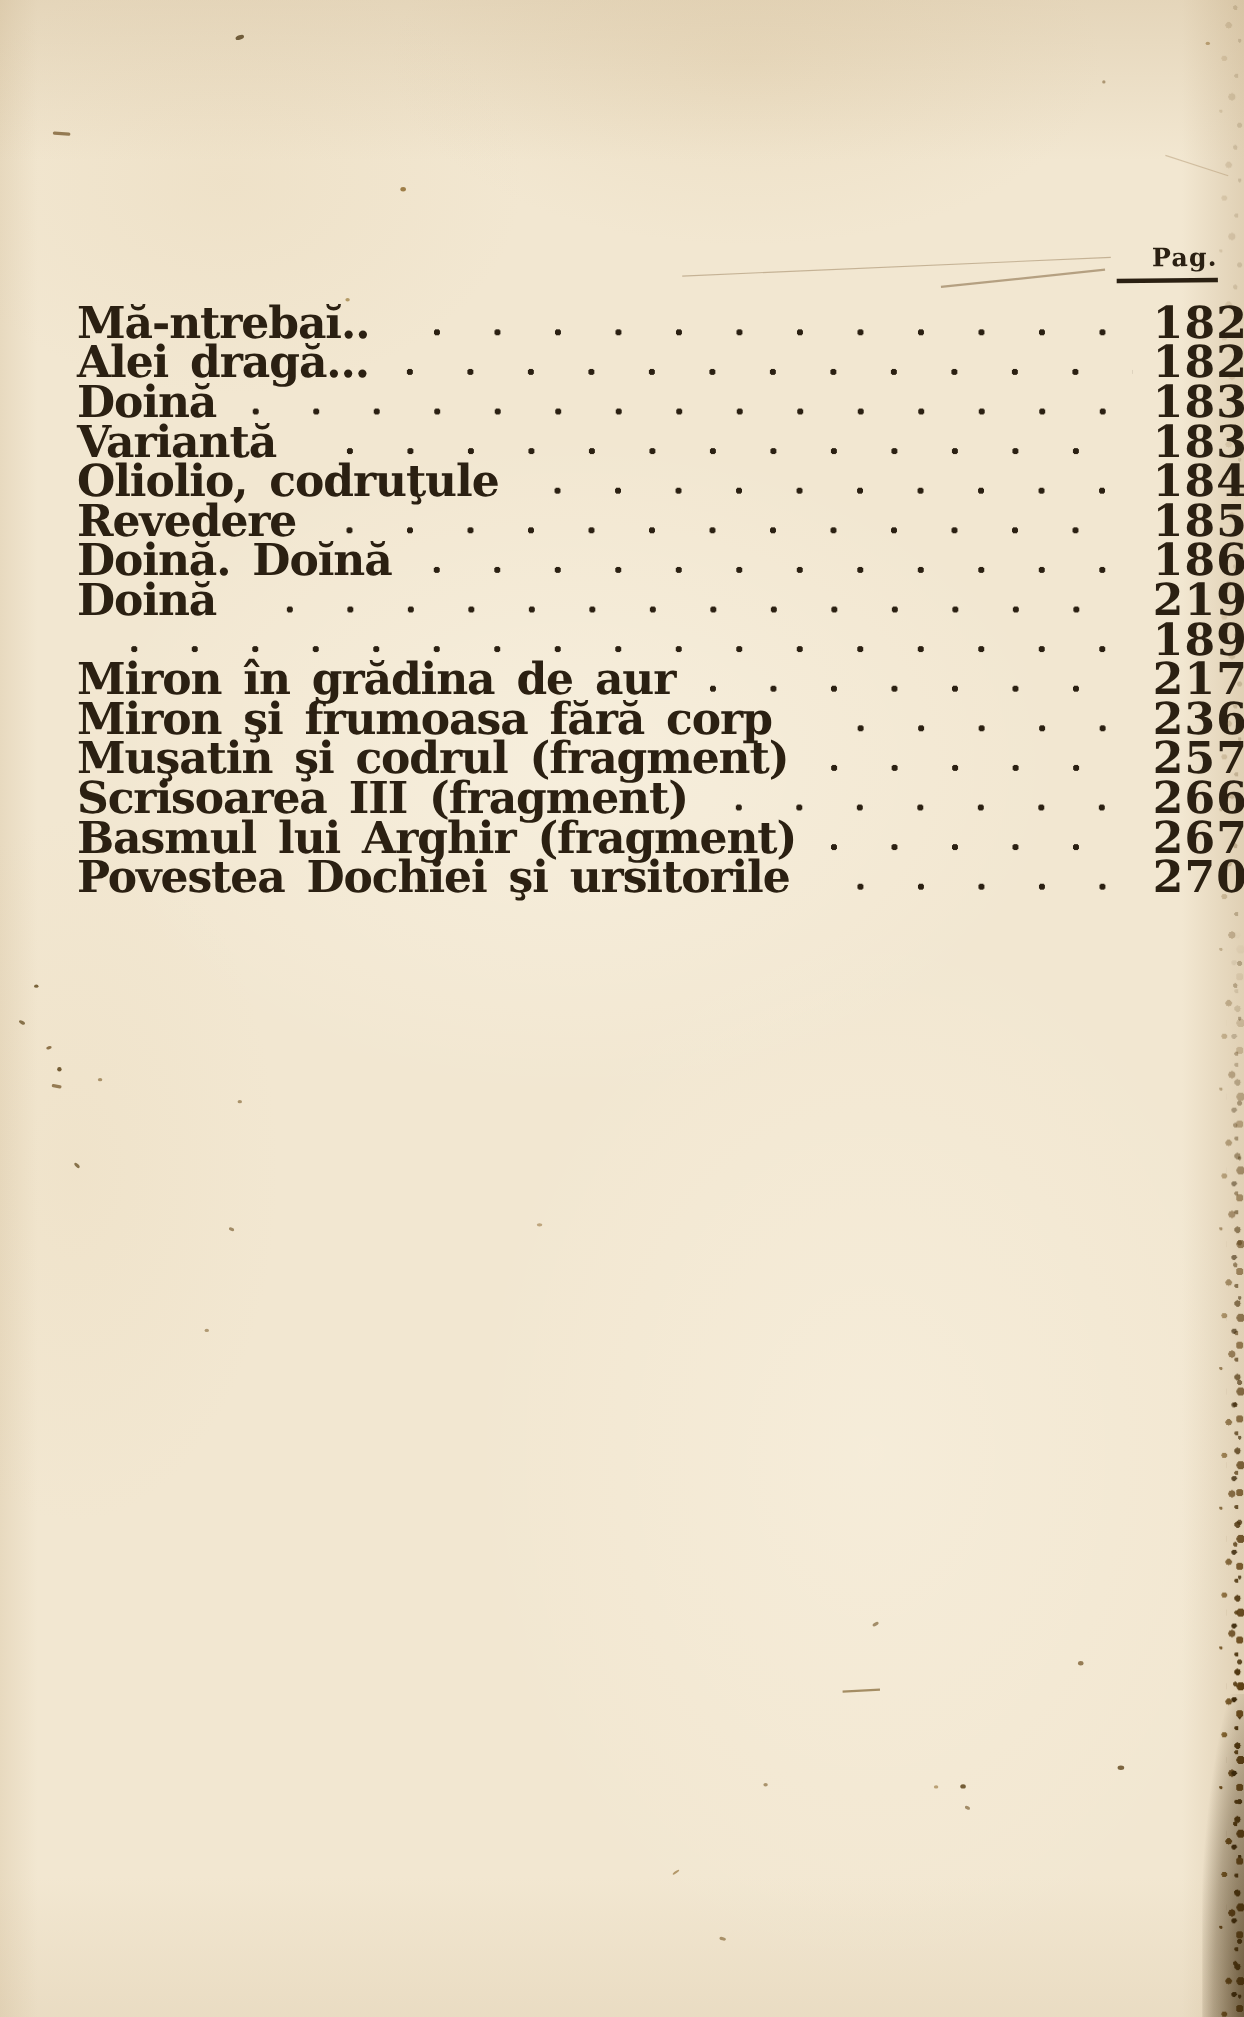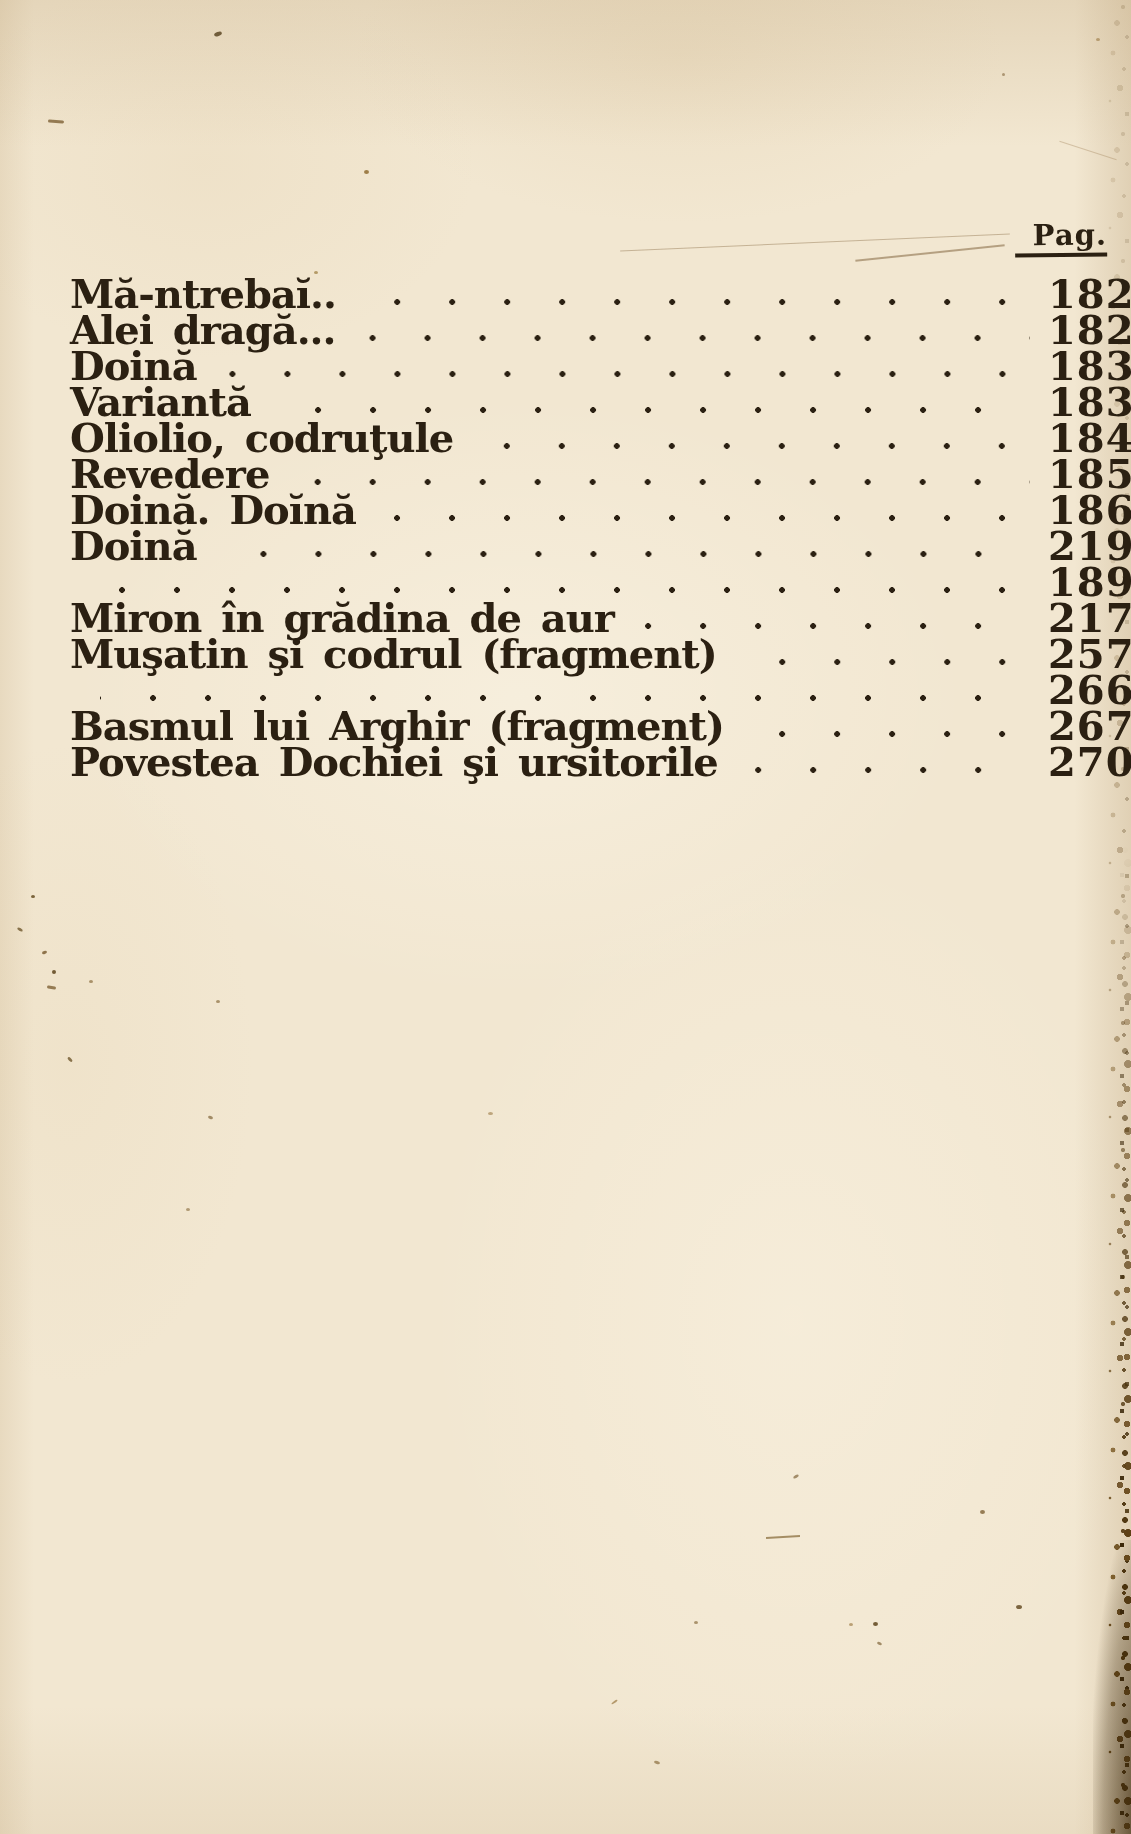--- a/index.html
+++ b/index.html
@@ -63,21 +63,21 @@
     -webkit-mask-image:linear-gradient(to bottom, transparent, rgba(0,0,0,.55) 25%, #000 70%);
             mask-image:linear-gradient(to bottom, transparent, rgba(0,0,0,.55) 25%, #000 70%);
   }
   .grunge-corner{
     position:absolute;right:-8px;bottom:-6px;width:46px;height:300px;pointer-events:none;
     background:radial-gradient(ellipse at 100% 100%, rgba(58,40,12,.8), rgba(58,40,12,.3) 55%, transparent 78%);
   }
   
   .pag-header{
     position:absolute;top:220px;left:1015px;width:92px;
-    text-align:right;font-weight:bold;font-size:29px;line-height:30px;
+    text-align:right;font-weight:bold;font-size:23px;line-height:30px;
     padding-bottom:3px;border-bottom:4px solid var(--ink);
     letter-spacing:1px;transform:rotate(-0.6deg);
   }
   
   .toc{position:absolute;left:57px;top:276px;width:1056px;margin-left:13px;}
   .row{display:flex;align-items:flex-end;height:36px;white-space:nowrap;}
   .title{
     font-weight:bold;font-size:40px;line-height:36px;
     letter-spacing:-1px;word-spacing:7px;
   }
@@ -195,28 +195,34 @@
       <span class="leader"></span>
       <span class="pnum">189</span>
     </div>
 
     <div class="row">
       <span class="title">Miron în grădina de aur</span>
       <span class="leader"></span>
       <span class="pnum">217</span>
     </div>
 
+    <div class="row">
+      <span class="title">Miron şi frumoasa fără corp</span>
+      <span class="leader"></span>
+      <span class="pnum">236</span>
+    </div>
 
     <div class="row">
       <span class="title">Muşatin şi codrul (fragment)</span>
       <span class="leader"></span>
       <span class="pnum">257</span>
     </div>
 
     <div class="row">
+      <span class="title">Scrisoarea III (fragment)</span>
       <span class="leader"></span>
       <span class="pnum">266</span>
     </div>
 
     <div class="row">
       <span class="title">Basmul lui Arghir (fragment)</span>
       <span class="leader"></span>
       <span class="pnum">267</span>
     </div>
 

